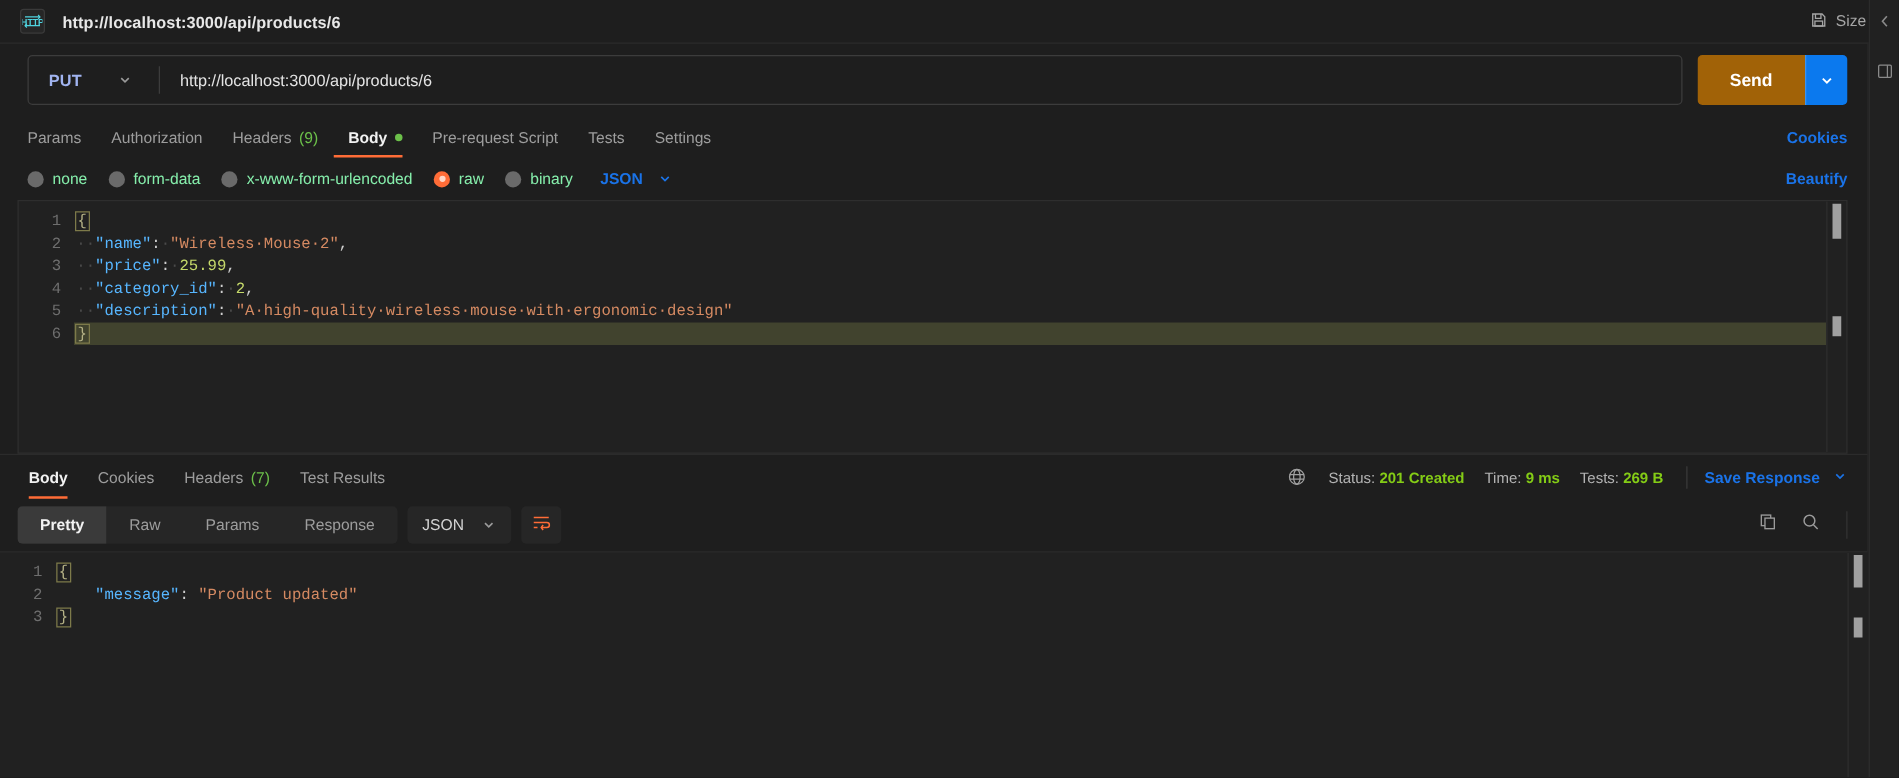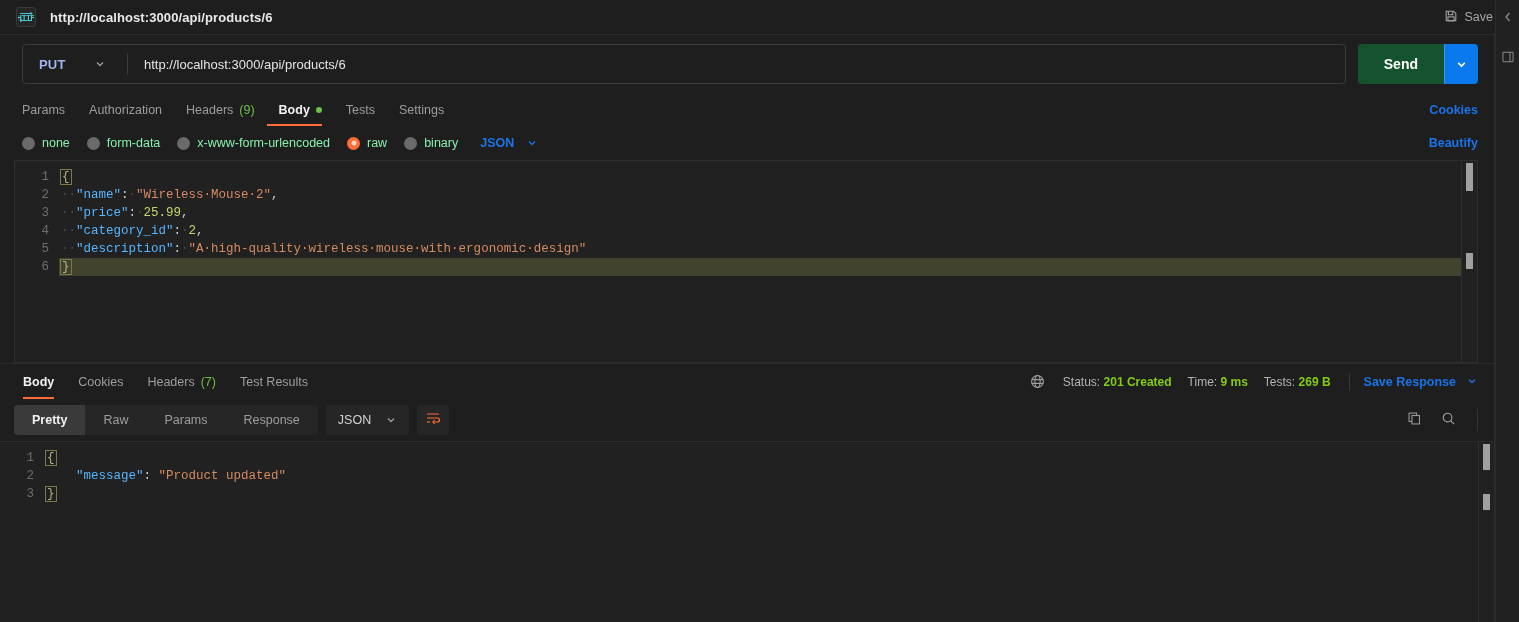--- a/index.html
+++ b/index.html
@@ -142,21 +142,21 @@
   }
   .send-wrap {
     display: flex;
     align-items: stretch;
     height: 40px;
     border-radius: 4px;
     overflow: hidden;
     flex: 0 0 auto;
   }
   .send-btn {
-    background: #14532d;
+    background: #a16207;
     color: #fff;
     font-size: 14px;
     font-weight: bold;
     border: none;
     padding: 0 26px;
     cursor: pointer;
     font-family: inherit;
   }
   .send-caret {
     background: #0b79ee;
@@ -460,21 +460,21 @@
     <span class="header-title">http://localhost:3000/api/products/6</span>
     <span class="header-spacer"></span>
     <button class="save-btn">
       <span>
         <svg width="14" height="14" viewBox="0 0 16 16" fill="none" stroke="#a6a6a6" stroke-width="1.2">
           <path d="M2.5 2.5 h8.5 l2.5 2.5 v8.5 h-11 z"></path>
           <path d="M5 2.5 v4 h5 v-4"></path>
           <rect x="4.5" y="9" width="7" height="4.5"></rect>
         </svg>
       </span>
-      <span>Save</span>
+      <span>Size</span>
     </button>
   </div>
 
   <div class="main">
 
     <div class="urlbar-row">
       <div class="url-field">
         <div class="method-select">
           <span class="method-label">PUT</span>
           <span class="chev">
@@ -503,20 +503,23 @@
       <div class="tab">
         <span>Authorization</span>
       </div>
       <div class="tab">
         <span>Headers</span>
         <span class="tab-count">(9)</span>
       </div>
       <div class="tab active">
         <span>Body</span>
         <span class="green-dot"></span>
+      </div>
+      <div class="tab">
+        <span>Pre-request Script</span>
       </div>
       <div class="tab">
         <span>Tests</span>
       </div>
       <div class="tab">
         <span>Settings</span>
       </div>
       <div class="tabs-spacer"></div>
       <button class="link-btn">Cookies</button>
     </div>

